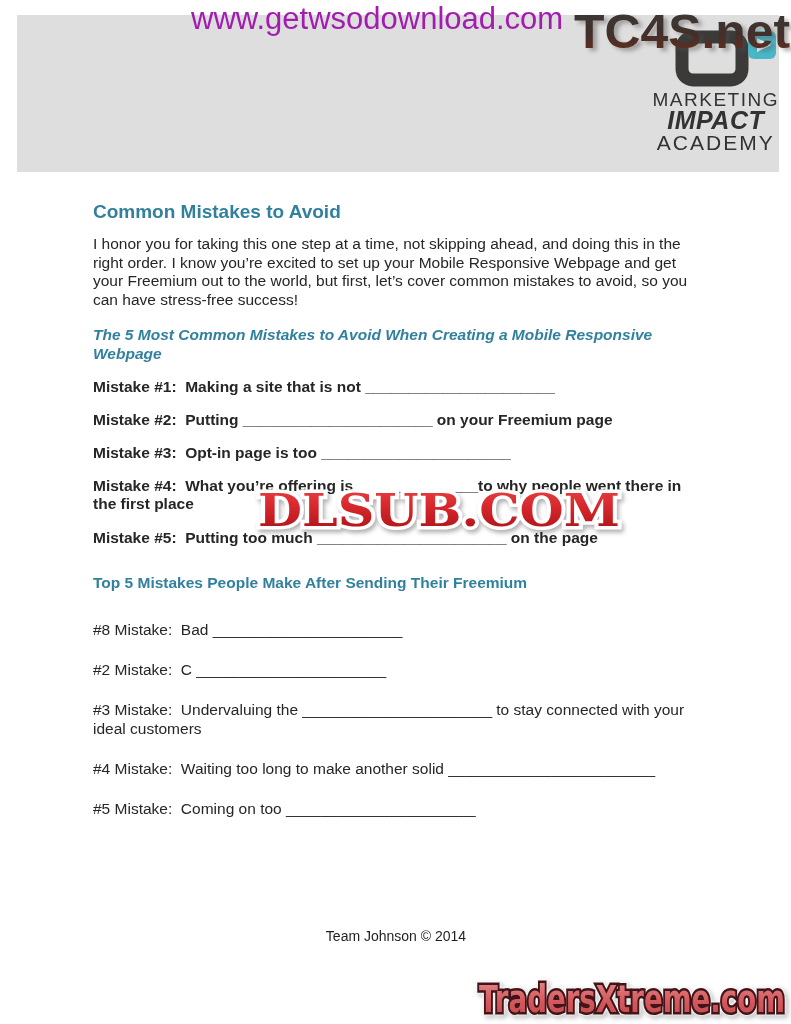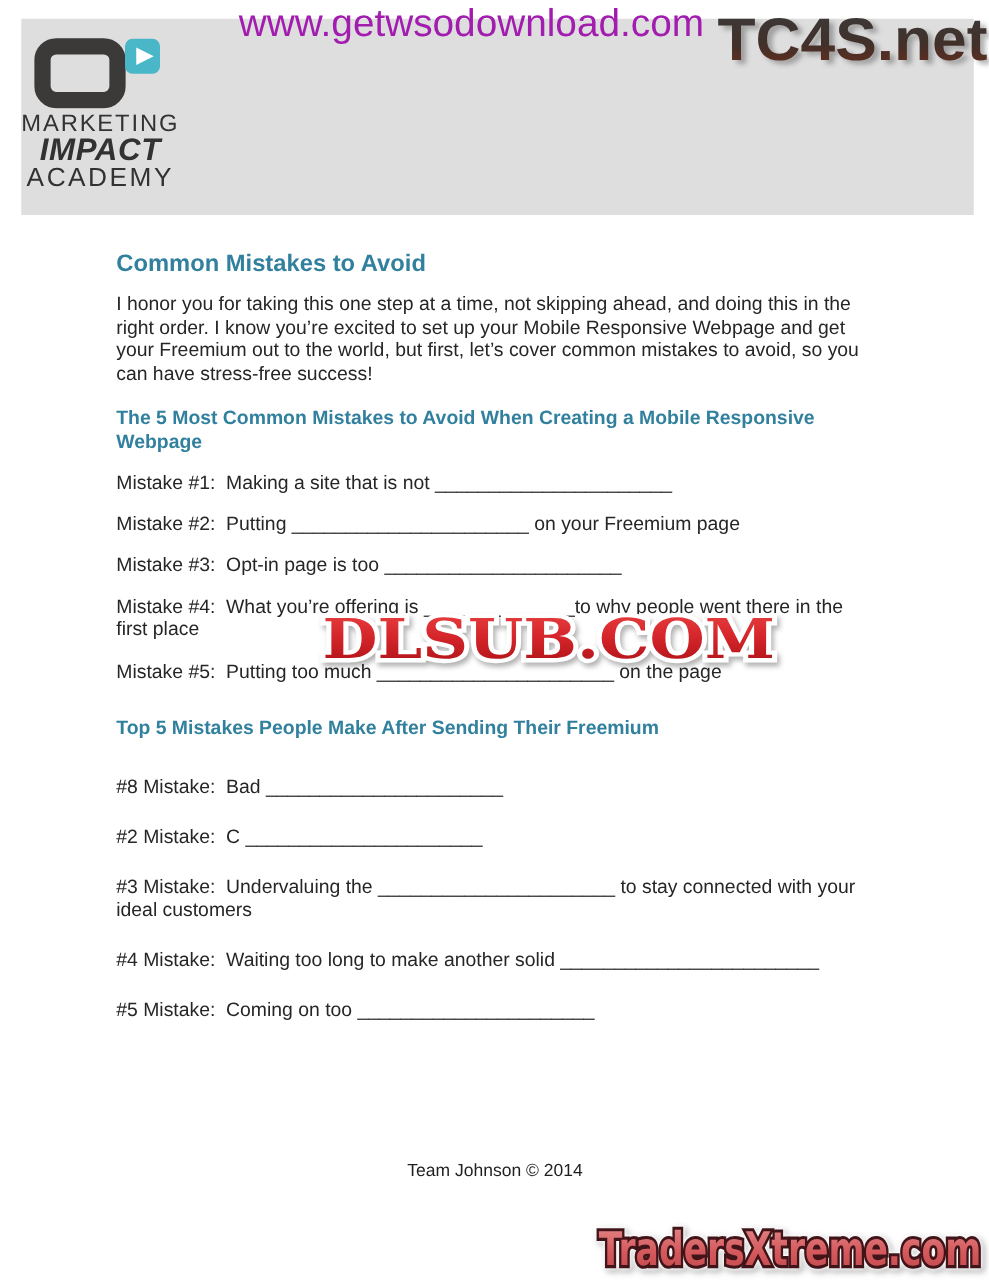--- a/index.html
+++ b/index.html
@@ -17,21 +17,21 @@
   .banner {
     position: absolute;
     left: 17px; top: 15px;
     width: 762px; height: 157px;
     background: #dedede;
   }
   .logo-wrap {
     position: absolute;
     left: 0; top: 14px;
     width: 762px;
-    display: flex; flex-direction: column; align-items: flex-start;
+    display: flex; flex-direction: column; align-items: flex-end;
   }
   .logo-mark { display: block; margin-left: 10px; }
   .logo-text { text-align: center; color: #323232; margin-top: 3px; }
   .logo-line1 { font-size: 19px; letter-spacing: 1.5px; line-height: 19px; }
   .logo-line2 { font-size: 25px; font-weight: bold; letter-spacing: 0.5px; line-height: 23px; font-style: italic; }
   .logo-line3 { font-size: 21px; letter-spacing: 2px; line-height: 22px; }
 
   
   .wm-url {
     position: absolute;
@@ -79,30 +79,30 @@
     line-height: 18.6px;
     margin-top: 12px;
     white-space: pre-wrap;
   }
   .section-heading {
     font-size: 15.5px;
     font-weight: bold;
     color: #31809e;
     line-height: 18.6px;
   }
-  .sec1-heading { margin-top: 17px; }
+  .sec1-heading { margin-top: 17px; font-style: italic; }
   .sec2-heading { margin-top: 27px; }
   .mistake-list { list-style: none; }
   .mistake-list li {
     font-size: 15.5px;
     line-height: 18.6px;
     white-space: pre-wrap;
   }
   .list1 { margin-top: 14px; }
-  .list1 li { margin-bottom: 14.5px; }
+  .list1 li { margin-bottom: 14.5px; font-weight: bold; }
   .list2 { margin-top: 28px; }
   .list2 li { margin-bottom: 21.5px; }
 
   .footer-line {
     position: absolute;
     left: 93px; top: 928px;
     width: 606px;
     text-align: center;
     font-size: 14px;
     color: #1f1f1f;

